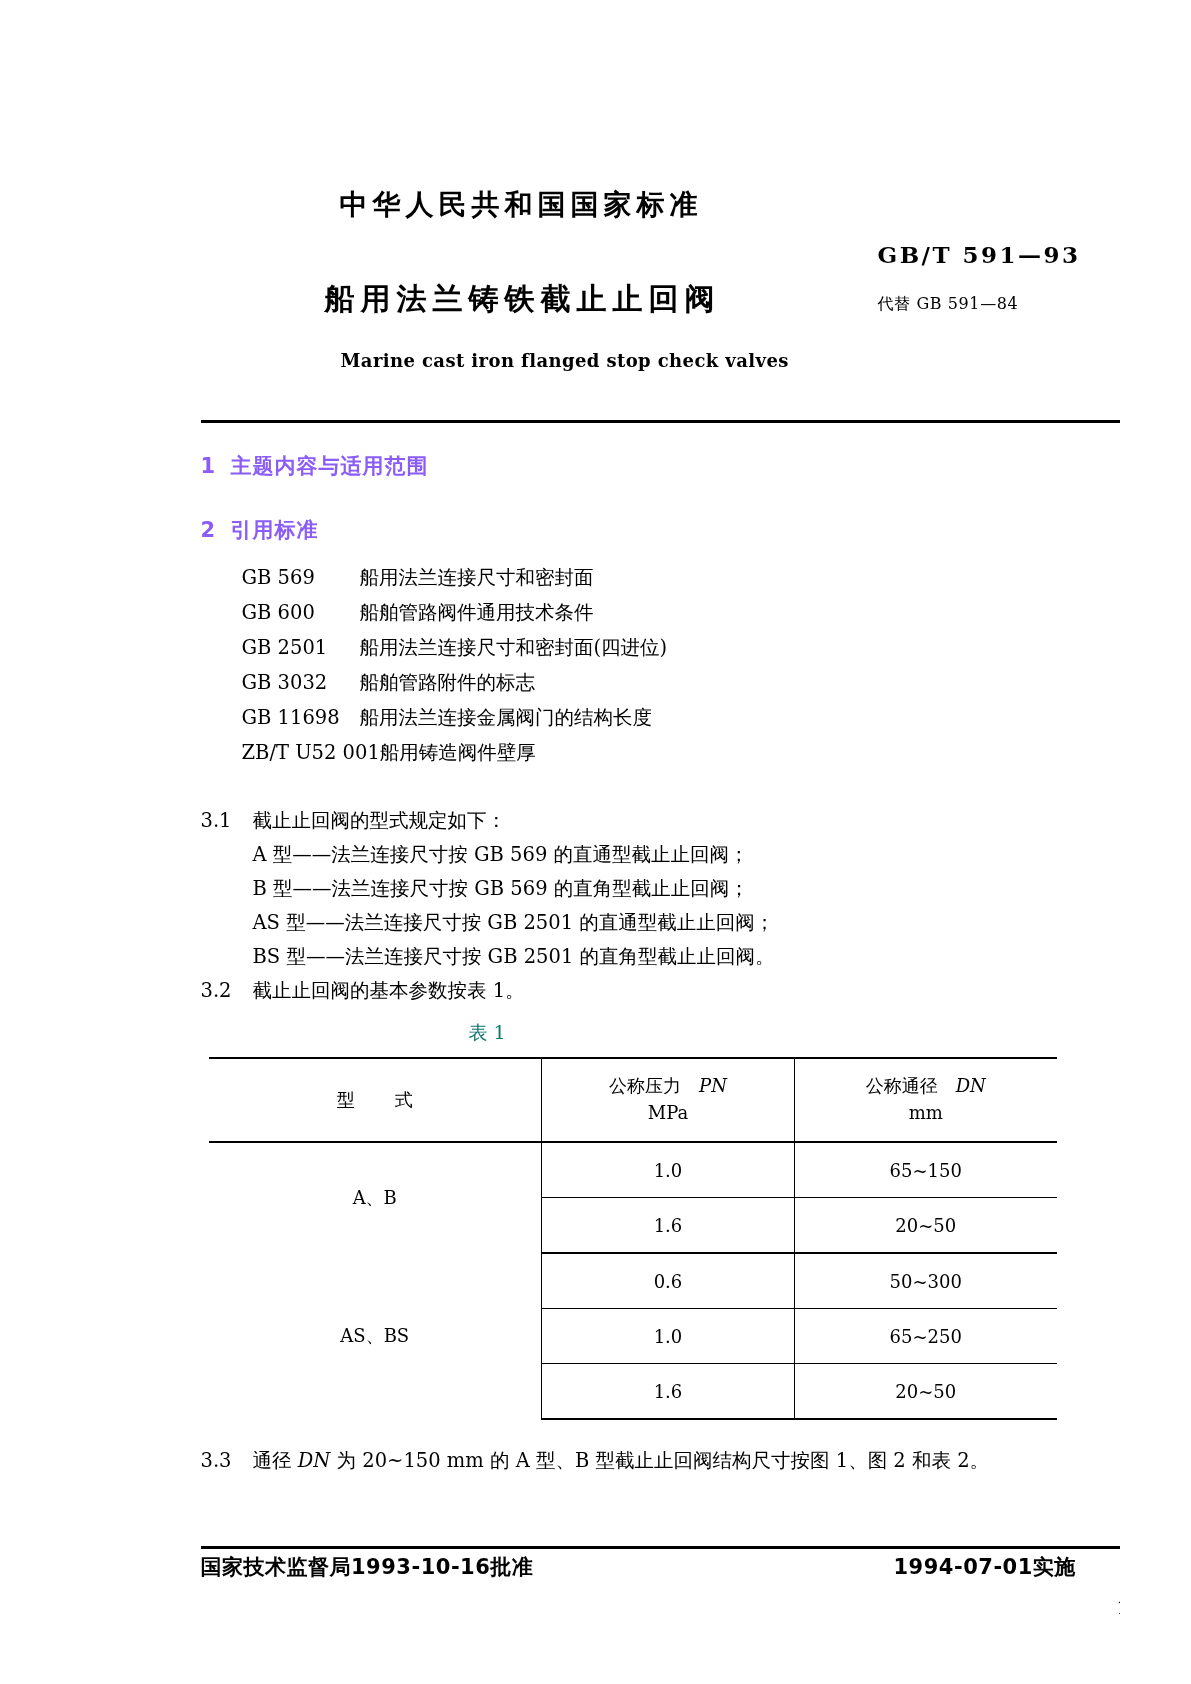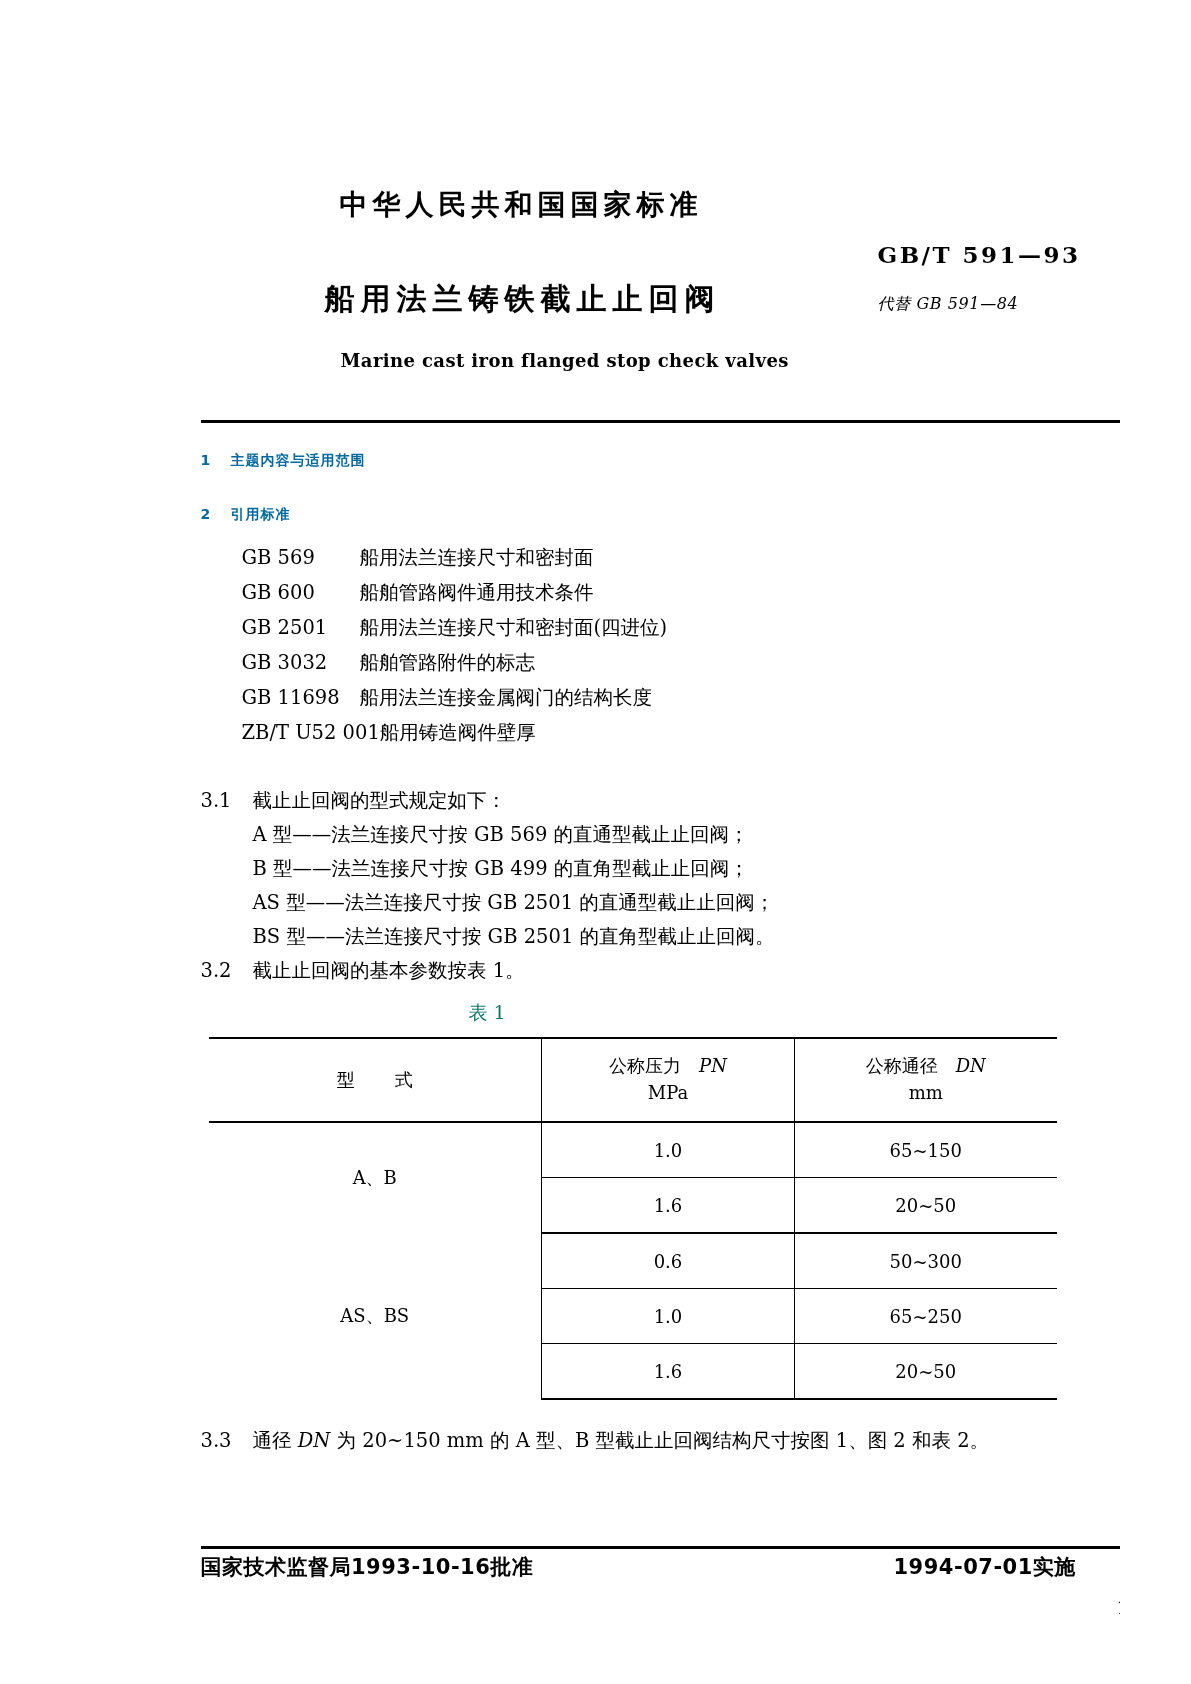--- a/index.html
+++ b/index.html
@@ -64,21 +64,20 @@
   }
   .replaces {
     position: absolute;
     left: 806px;
     top: 294px;
     font-family: "DejaVu Serif", "Liberation Serif", serif;
     font-size: 16px;
     letter-spacing: 0.6px;
     color: #000;
     white-space: nowrap;
-    font-style: italic;
   }
   .en-title {
     position: absolute;
     left: 269px;
     top: 350px;
     font-family: "DejaVu Serif", "Liberation Serif", serif;
     font-weight: bold;
     font-size: 18px;
     letter-spacing: 0.4px;
     color: #000;
@@ -96,22 +95,22 @@
   
   .content {
     position: absolute;
     left: 129px;
     top: 452px;
     width: 933px;
   }
   .h2 {
     font-family: "DejaVu Sans", "Liberation Sans", sans-serif;
     font-weight: bold;
-    font-size: 14px;
-    color: #0369a1;
+    font-size: 21px;
+    color: #8b5cf6;
     margin: 0;
     letter-spacing: 1px;
     white-space: nowrap;
   }
   .h2 .num {
     display: inline-block;
     width: 30px;
     font-weight: bold;
   }
   .para {
@@ -281,21 +280,21 @@
     <p class="ref-line"><span class="code">GB 2501</span><span>船用法兰连接尺寸和密封面(四进位)</span></p>
     <p class="ref-line"><span class="code">GB 3032</span><span>船舶管路附件的标志</span></p>
     <p class="ref-line"><span class="code">GB 11698</span><span>船用法兰连接金属阀门的结构长度</span></p>
     <p class="ref-line"><span class="code">ZB/T U52 001</span><span>船用铸造阀件壁厚</span></p>
 
     <div class="sp-20"></div>
 
     <div class="sp-14"></div>
     <p class="sec-line"><span class="num">3.1</span><span>截止止回阀的型式规定如下：</span></p>
     <p class="type-line">A 型——法兰连接尺寸按 GB 569 的直通型截止止回阀；</p>
-    <p class="type-line">B 型——法兰连接尺寸按 GB 499 的直角型截止止回阀；</p>
+    <p class="type-line">B 型——法兰连接尺寸按 GB 569 的直角型截止止回阀；</p>
     <p class="type-line">AS 型——法兰连接尺寸按 GB 2501 的直通型截止止回阀；</p>
     <p class="type-line">BS 型——法兰连接尺寸按 GB 2501 的直角型截止止回阀。</p>
     <p class="sec-line"><span class="num">3.2</span><span>截止止回阀的基本参数按表 1。</span></p>
 
     <div class="sp-12"></div>
 
     <p class="table-caption">表 1</p>
     <table class="params">
       <colgroup>
         <col style="width:333px">

